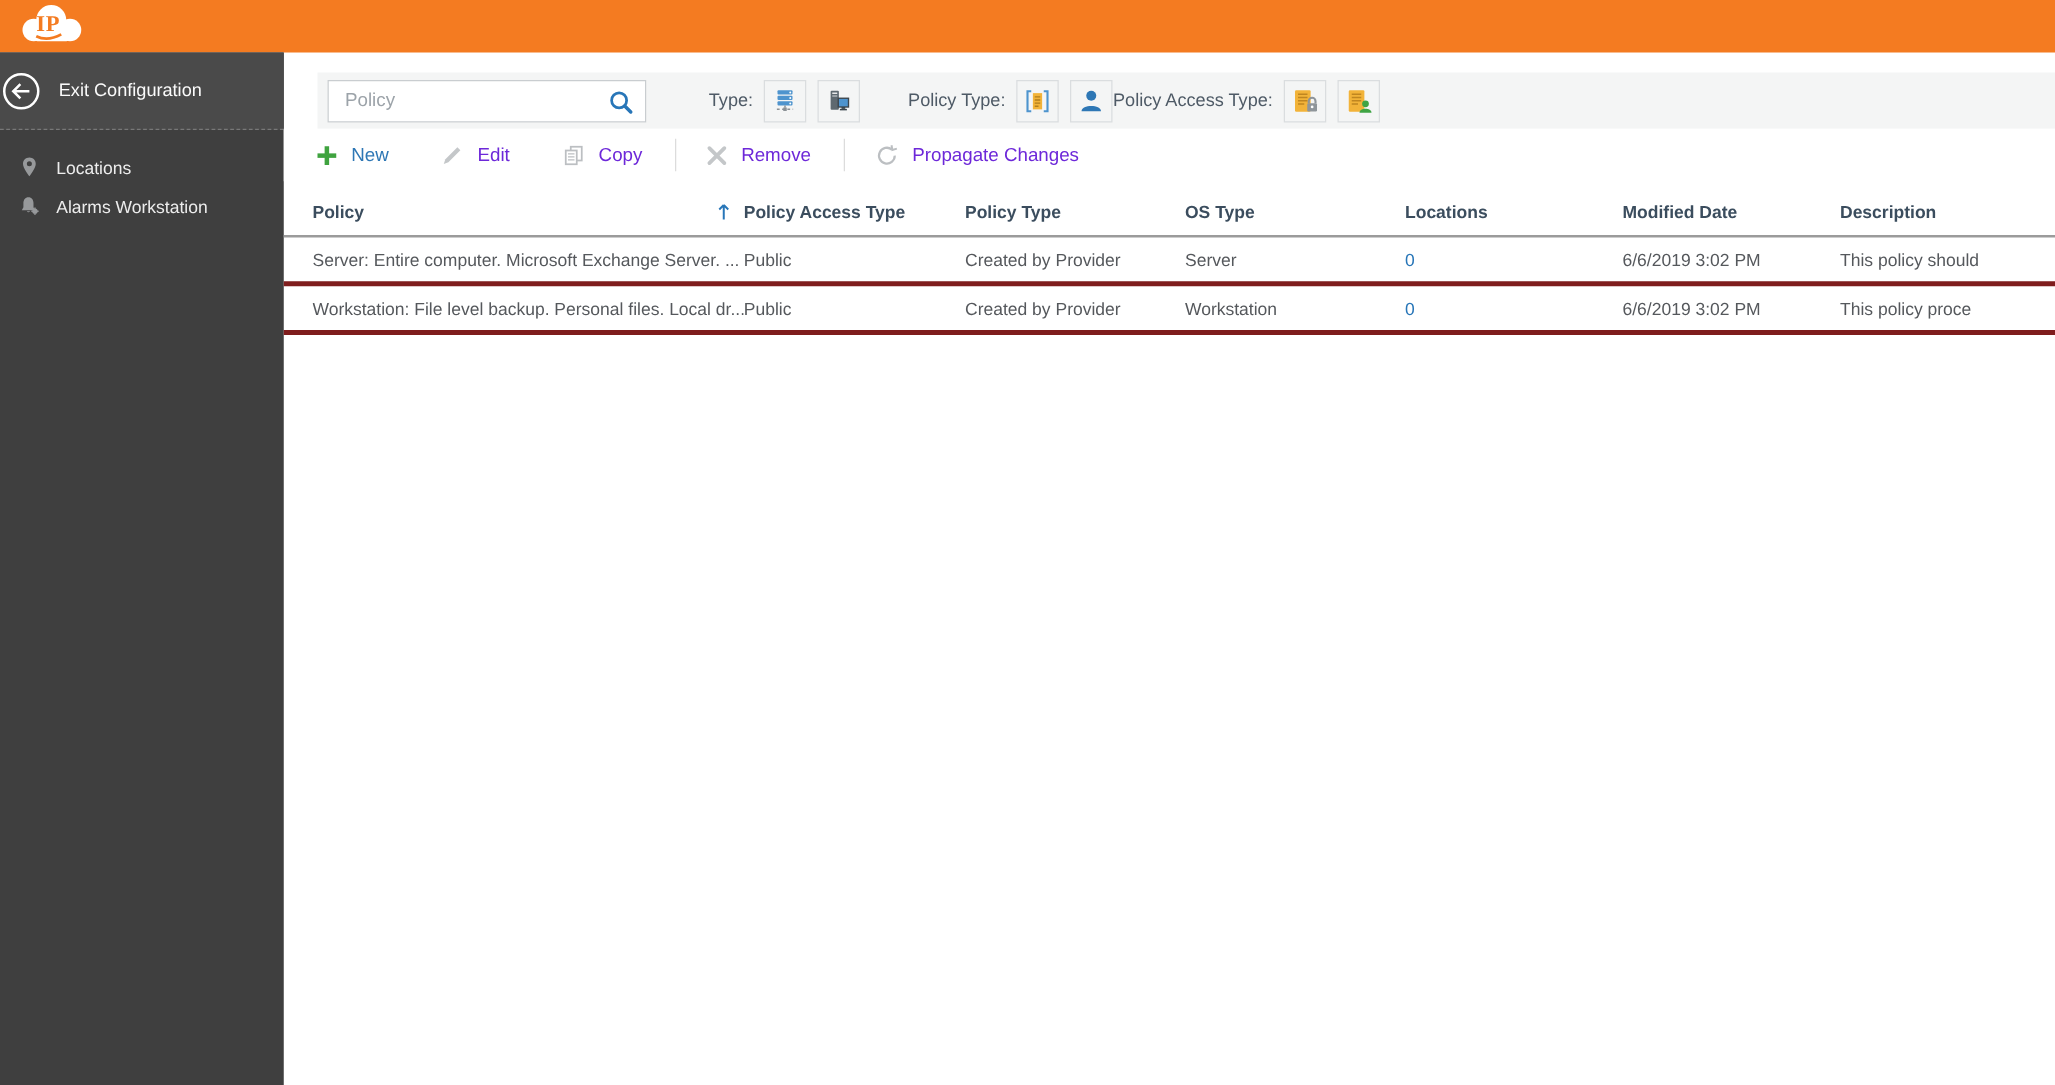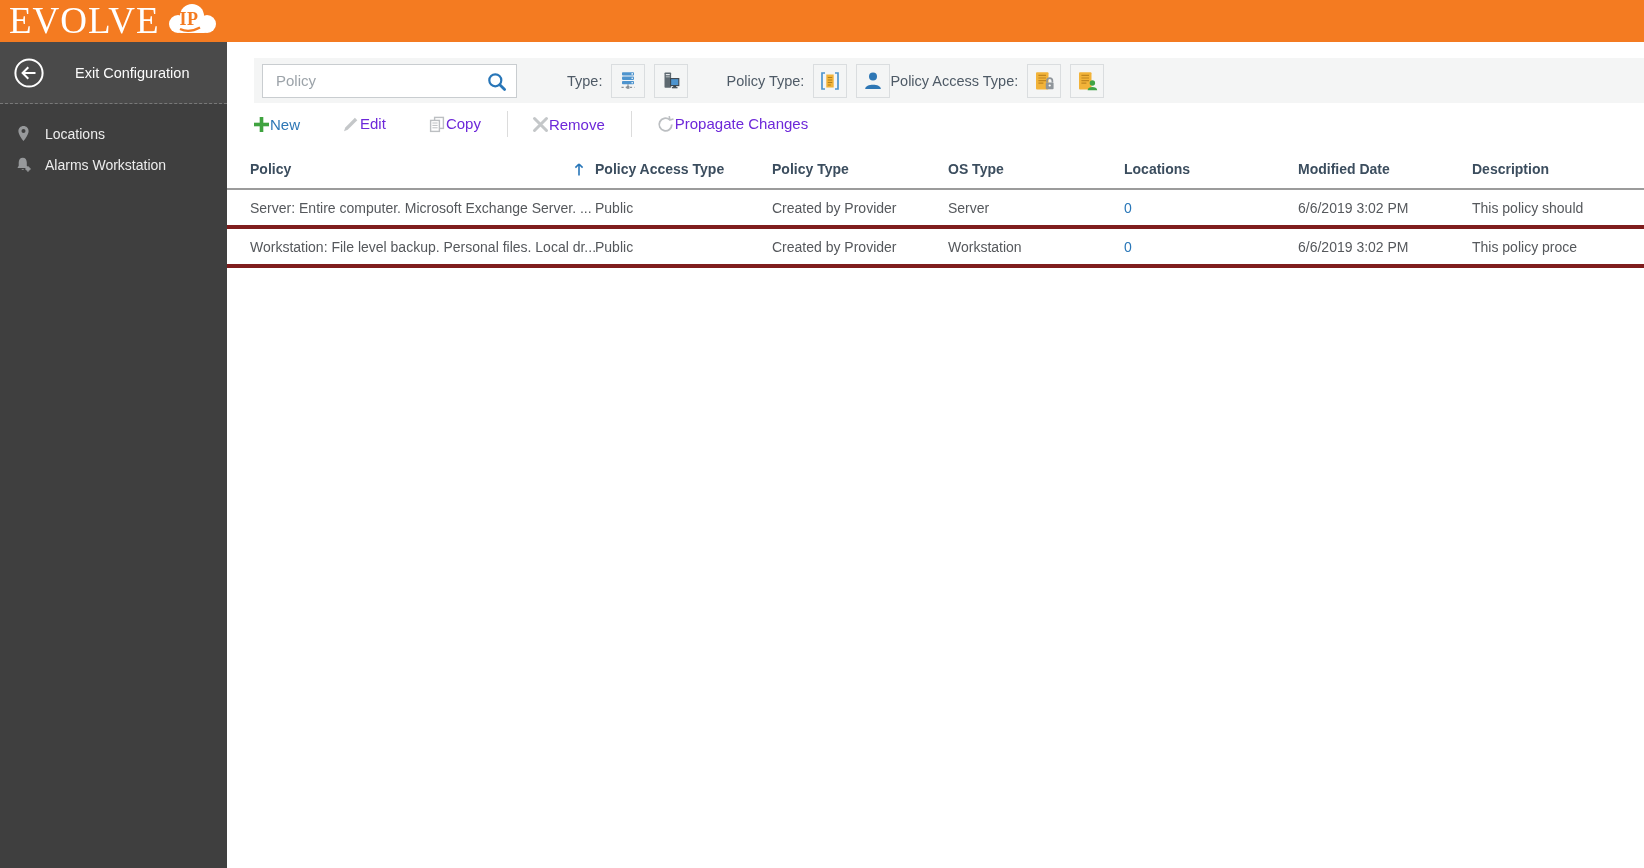--- a/index.html
+++ b/index.html
@@ -10,21 +10,21 @@
   .topbar{position:absolute;left:0;top:0;width:100%;height:42px;background:#F47B21;}
   .logo{position:absolute;left:9px;top:0;height:42px;display:flex;align-items:center;}
   .logo-text{color:#fff;font-family:"Liberation Serif",serif;font-size:37px;line-height:40px;letter-spacing:1px;}
   .logo-cloud{position:relative;width:56px;height:38px;margin-left:4px;}
   .logo-ip{position:absolute;left:16px;top:7px;color:#F47B21;font-family:"Liberation Serif",serif;
            font-weight:bold;font-size:18px;letter-spacing:0.5px;}
 
   
   .sidebar{position:absolute;left:0;top:42px;width:227px;height:826px;background:#3F3F3F;}
   .exit-row{height:61px;background:#4A4A4A;border-bottom:1px dashed #787878;display:flex;
-            align-items:center;padding-left:13px;cursor:pointer;gap:16px;}
+            align-items:center;padding-left:1px;cursor:pointer;}
   .exit-label{color:#FBFBFB;font-size:14.5px;margin-left:14px;}
   .nav{margin-top:14px;}
   .nav-item{position:relative;height:31px;display:flex;align-items:center;padding-left:15px;
             color:#EDEDED;font-size:14px;cursor:pointer;}
   .nav-icon{width:17px;height:17px;margin-right:13px;display:inline-flex;color:#97999B;flex:0 0 auto;}
   .nav-item.selected{background:#FFFFFF;color:#4A4A4A;border-left:4px solid #8CC7E8;padding-left:11px;}
   .nav-item.selected .nav-icon{color:#6F7173;}
   .sel-chevron{position:absolute;right:1px;top:7px;}
 
   
@@ -39,21 +39,21 @@
   .filter-label{font-size:14.5px;color:#4E5A66;white-space:nowrap;}
   .lbl-type{margin-left:50px;}
   .lbl-ptype{margin-left:38px;}
   .lbl-patype{}
   .icon-btn{width:34px;height:34px;margin-left:9px;background:transparent;border:1px solid #DADDDF;
             display:flex;align-items:center;justify-content:center;cursor:pointer;padding:0;flex:0 0 auto;}
 
   
   .toolbar{position:absolute;left:227px;top:103px;right:0;height:42px;background:#fff;
            display:flex;align-items:center;padding-left:26px;}
-  .tbtn{display:flex;align-items:flex-start;background:none;border:none;font-size:15px;
+  .tbtn{display:flex;align-items:center;gap:11px;background:none;border:none;font-size:15px;
         padding:0;margin-right:42px;font-family:inherit;}
   .tbtn.enabled{cursor:pointer;}
   .tbtn.enabled .tlbl{color:#2E77B5;}
   .tbtn.disabled{cursor:default;}
   .tbtn.disabled .tlbl{color:#6d28d9;}
   .tb-divider{width:1px;height:26px;background:#DCDCDC;margin-right:24px;margin-left:-16px;}
 
   
   .grid{position:absolute;left:227px;top:150px;right:0;}
   .g-header,.g-row{display:grid;grid-template-columns:345px 177px 176px 176px 174px 174px minmax(120px,1fr);
@@ -65,21 +65,20 @@
   .cell{white-space:nowrap;overflow:hidden;padding-right:10px;}
   .link{color:#2876B8;cursor:pointer;}
 </style>
 </head>
 <body>
 
 <div class="frame">
 
   <header class="topbar">
     <div class="logo">
-      <span class="logo-text">EVOLVE</span>
       <span class="logo-cloud">
         <svg width="56" height="38" viewBox="0 0 56 38">
           <circle cx="14" cy="22" r="9" fill="#fff"></circle>
           <circle cx="28" cy="14" r="12" fill="#fff"></circle>
           <circle cx="43" cy="22" r="9" fill="#fff"></circle>
           <rect x="12" y="20" width="33" height="11" rx="5" fill="#fff"></rect>
           <path d="M16 27 q9 4.5 20 -1.5" stroke="#F47B21" stroke-width="2.2" fill="none"></path>
         </svg>
         <span class="logo-ip">IP</span>
       </span>

